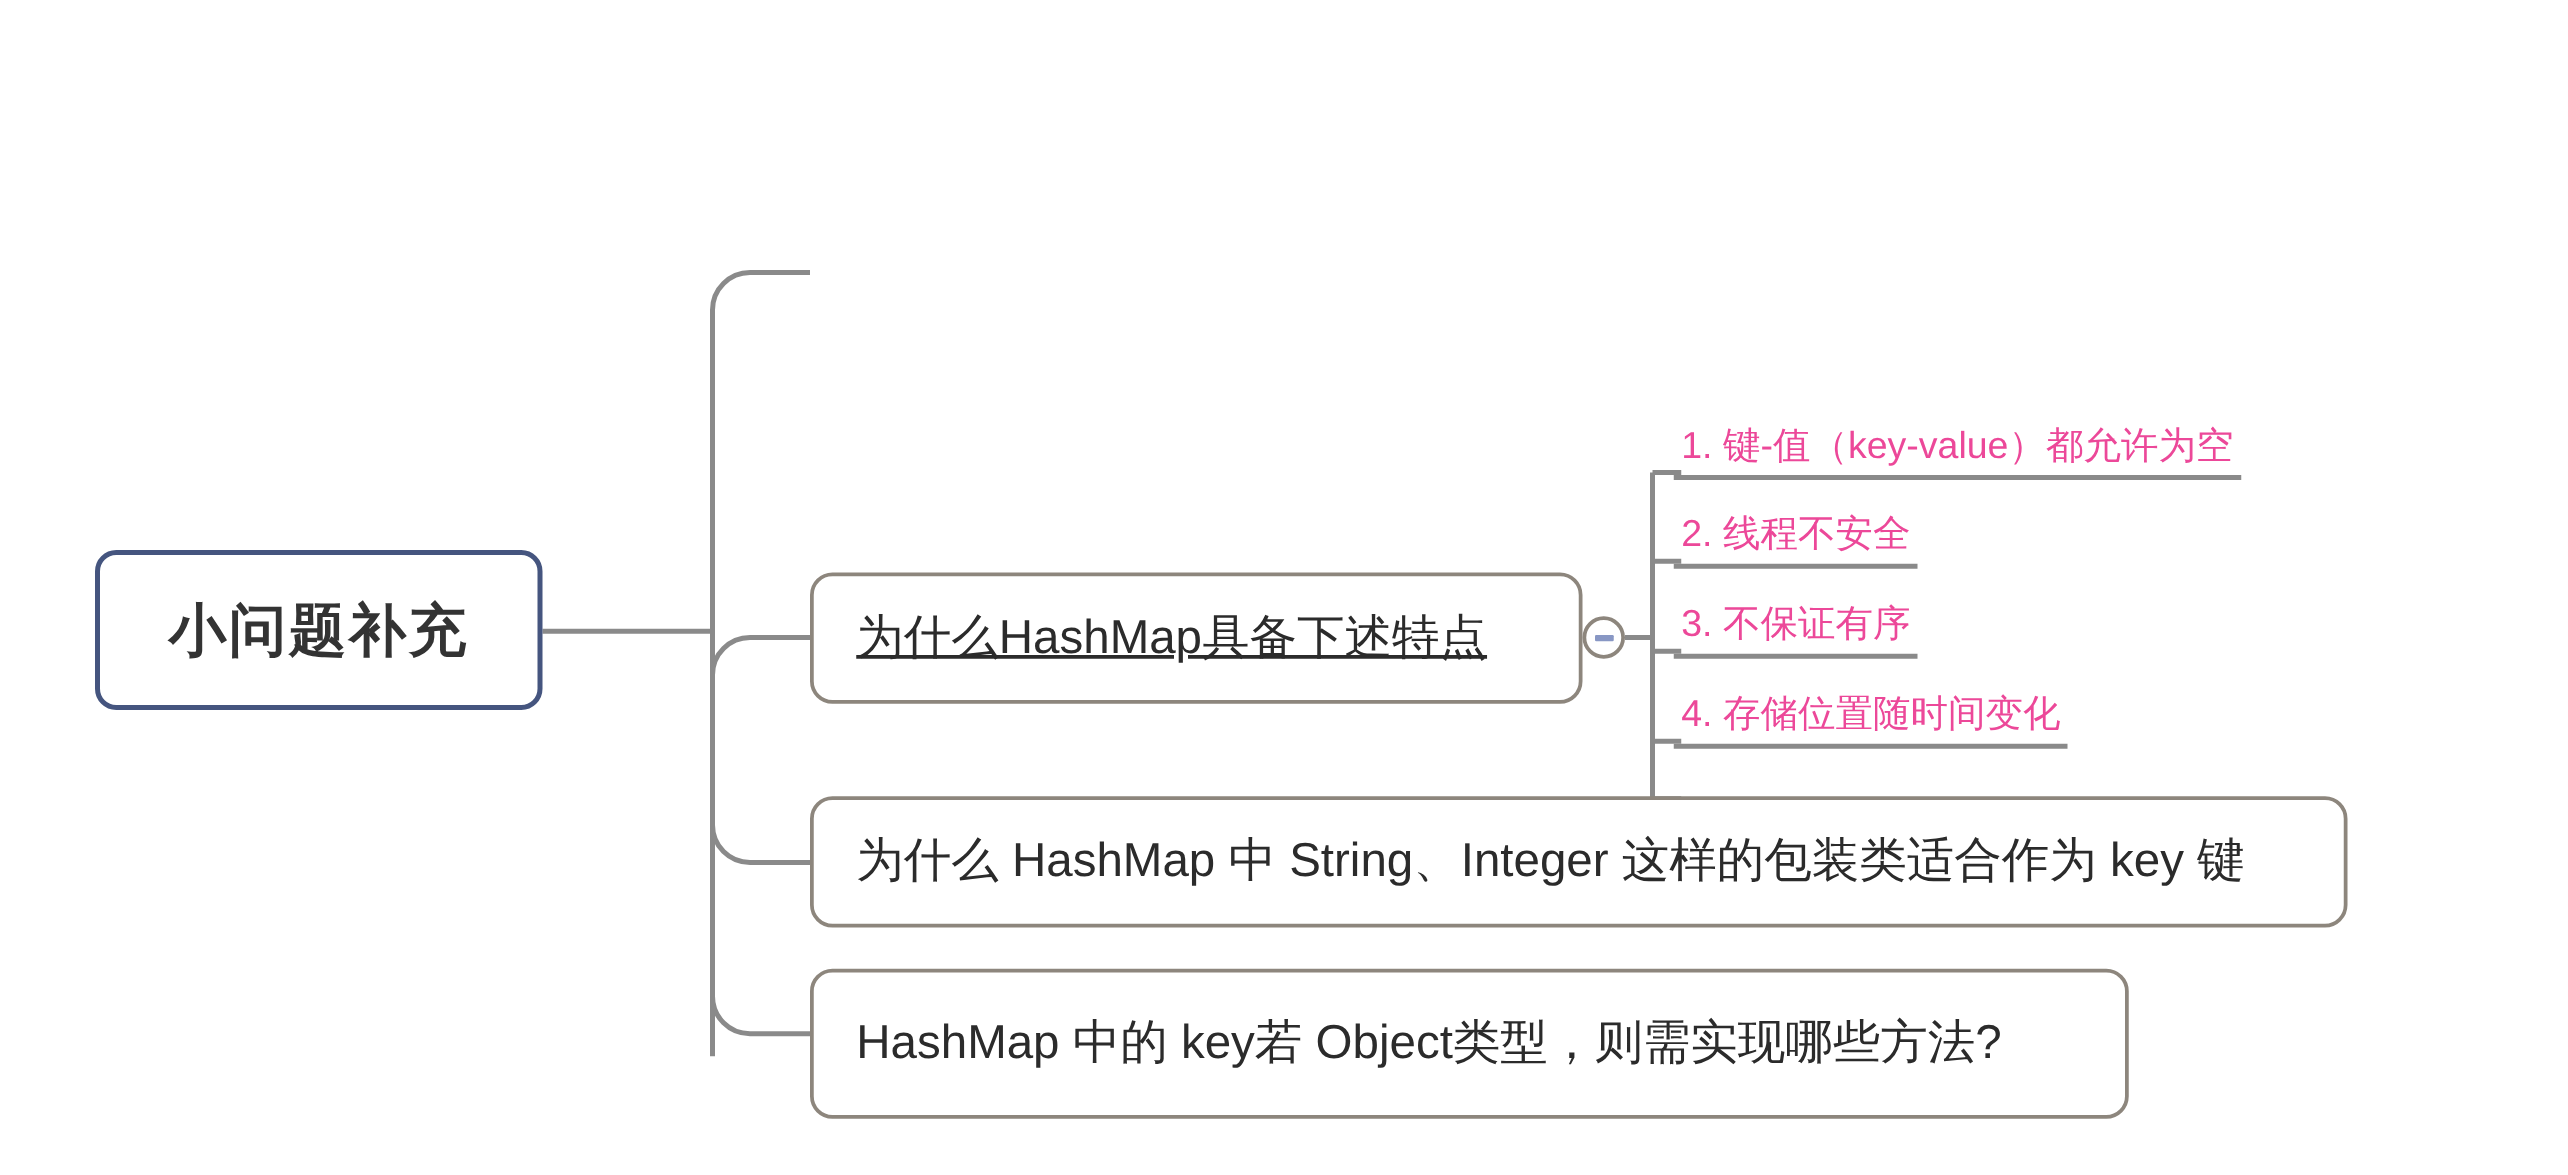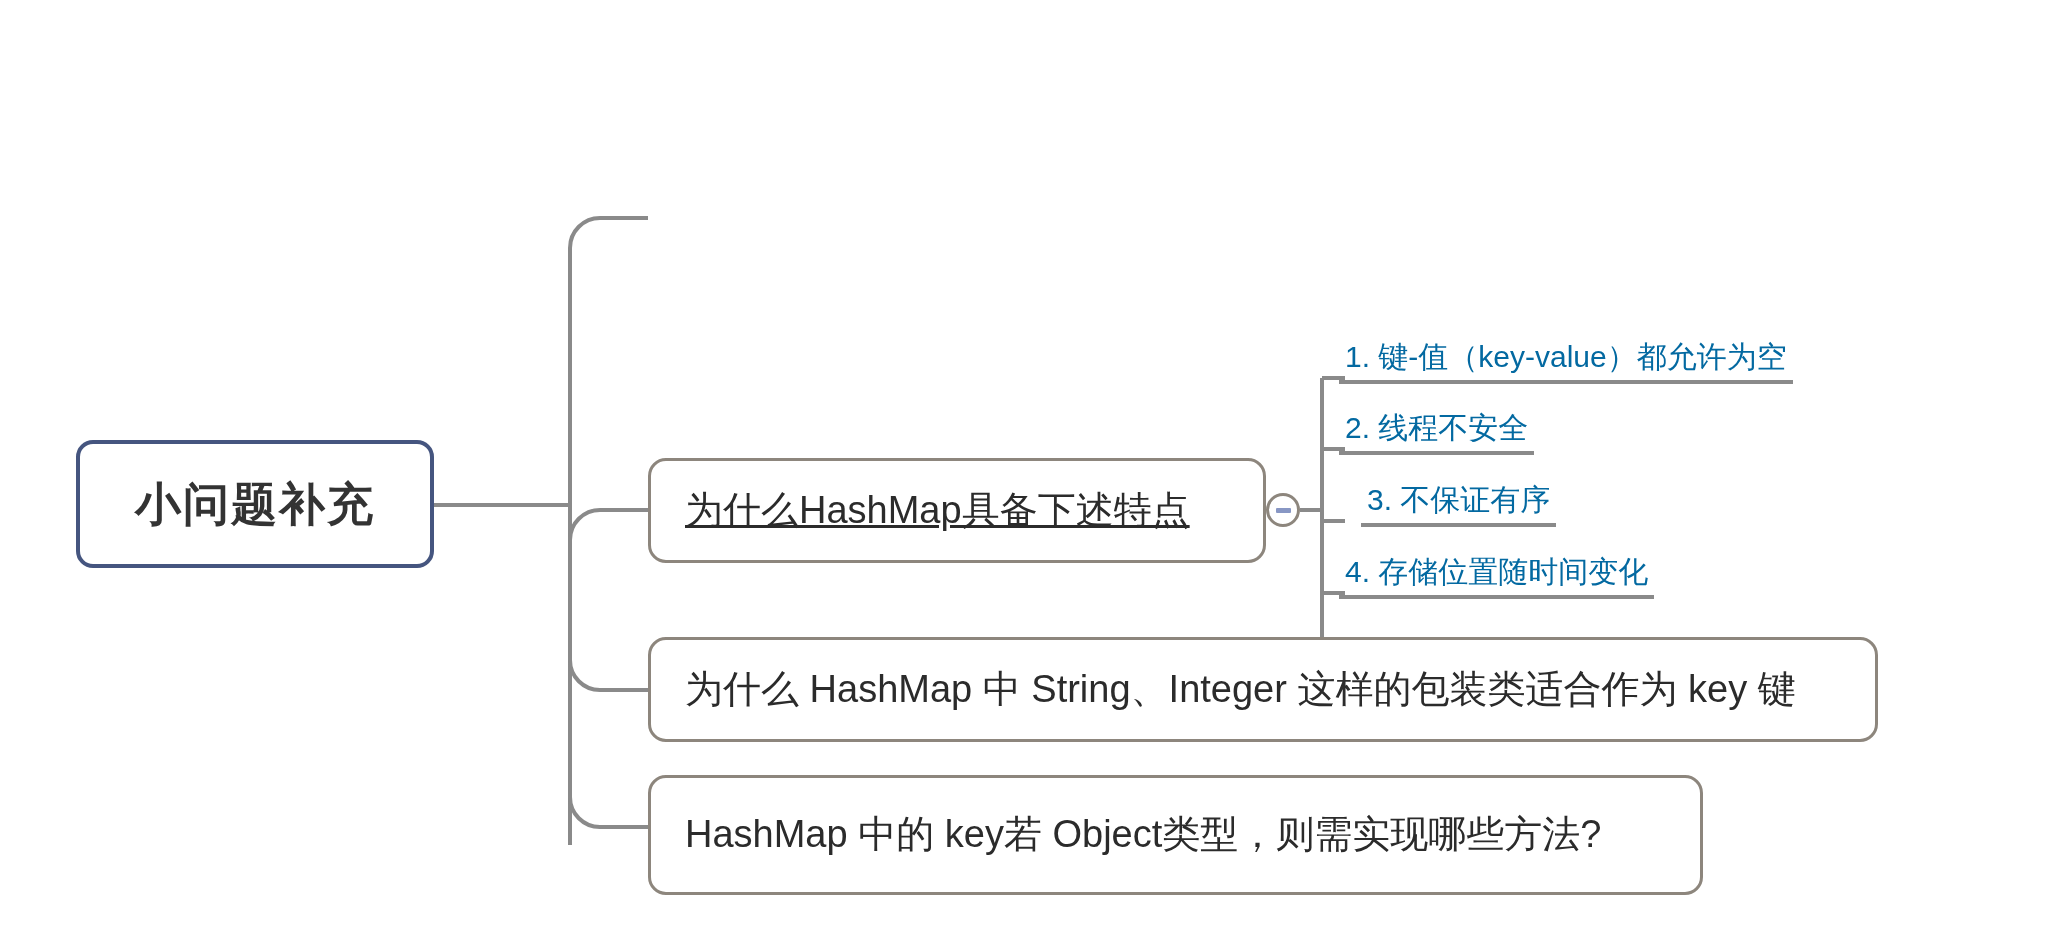--- a/index.html
+++ b/index.html
@@ -124,37 +124,37 @@
     background: #8897c4;
     border-radius: 1px;
   }
 
   
   .leaf {
     position: absolute;
     display: flex;
     flex-direction: column;
     align-items: flex-start;
-    color: #0369a1;
+    color: #ec4899;
   }
   .leaf .leaf-text {
     font-size: 30px;
     line-height: 1.1;
     white-space: nowrap;
     padding: 0 6px 7px 6px;
   }
   .leaf .leaf-rule {
     height: 4px;
     background: #8a8a8a;
     width: 100%;
   }
 
   #leaf-1 { left: 1339px; top: 340px; }
   #leaf-2 { left: 1339px; top: 411px; }
-  #leaf-3 { left: 1339px; top: 483px; margin-left: 22px; }
+  #leaf-3 { left: 1339px; top: 483px; }
   #leaf-4 { left: 1339px; top: 555px; }
 </style>
 </head>
 <body>
 
 <div id="canvas">
 
   <svg id="wires" viewBox="0 0 2054 940" xmlns="http://www.w3.org/2000/svg">
     <g fill="none" stroke="#8a8a8a" stroke-width="4" stroke-linecap="butt">
 

